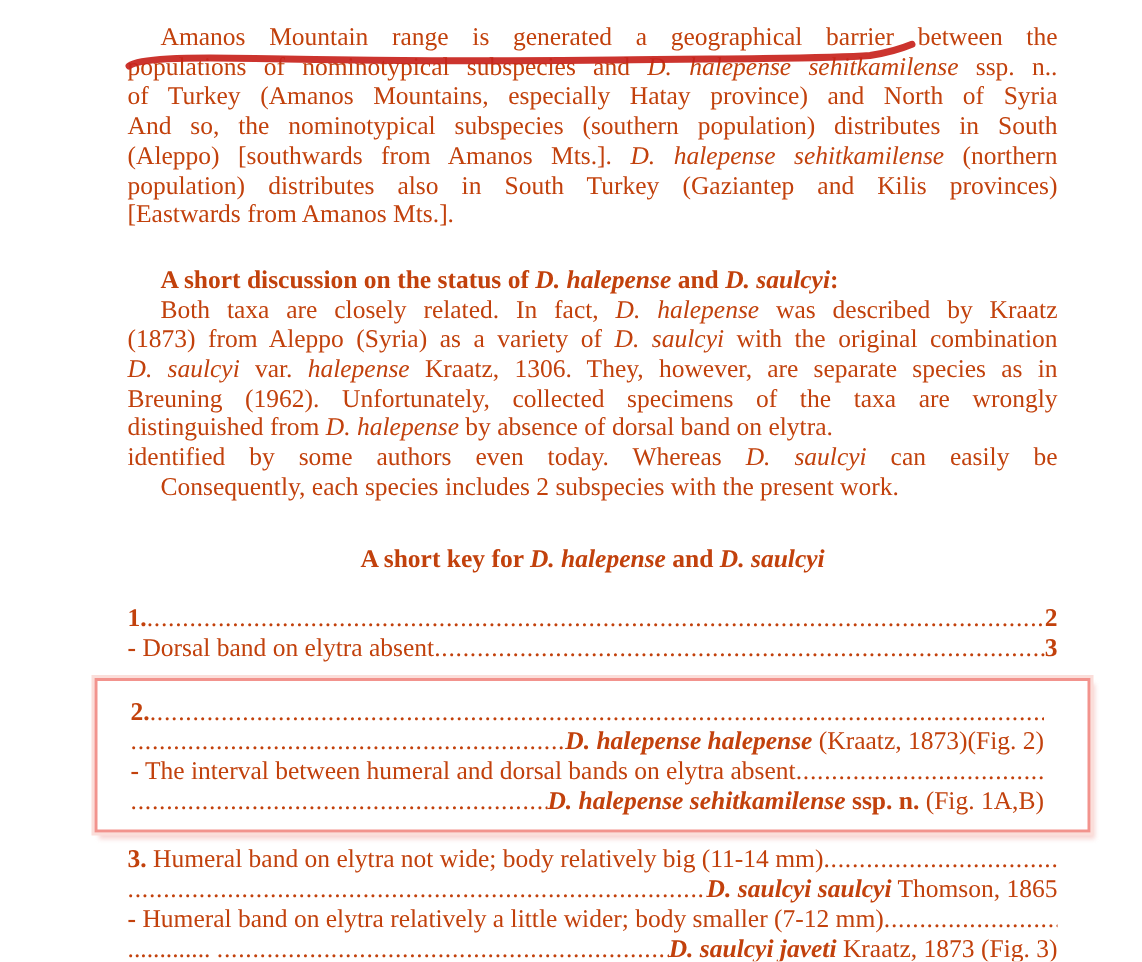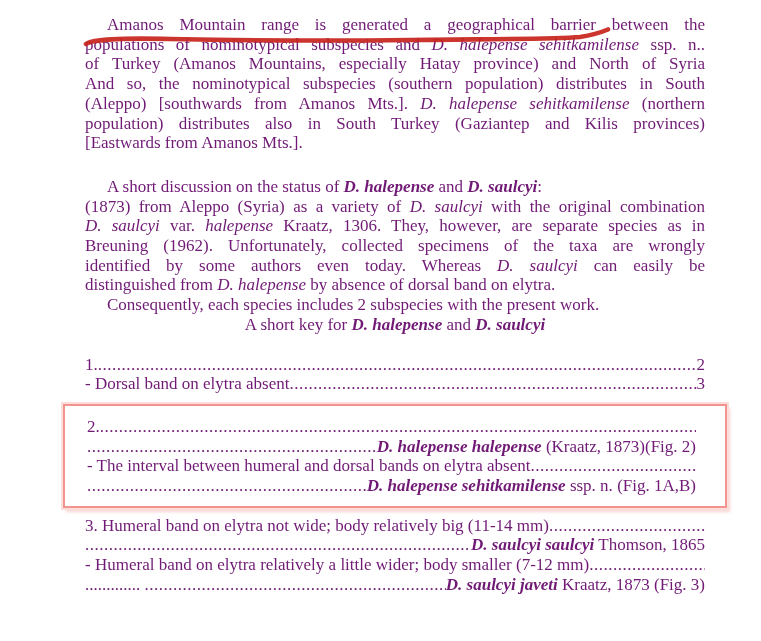--- a/index.html
+++ b/index.html
@@ -2,33 +2,33 @@
 <html><head>
 <meta charset="utf-8">
 <style>
   html,body{margin:0;padding:0;background:#ffffff;}
   .page{
     position:relative;
     width:761px;height:641px;
     background:#ffffff;
     font-family:"Liberation Serif","DejaVu Serif",serif;
     font-size:17px;line-height:19.7px;
-    color:#701a75;
+    color:#c2410c;
     overflow:hidden;
   }
   .content{position:absolute;left:85px;top:15px;width:620px;}
   .ln{display:block;min-height:19.7px;}
   .j{text-align:justify;text-align-last:justify;}
   .lft{text-align:right;text-align-last:left;}
   .ind{text-indent:22px;}
-  .b{font-weight:normal;}
+  .b{font-weight:bold;}
   .i{font-style:italic;}
   .bi{font-weight:bold;font-style:italic;}
   .h1m{margin-top:24px;}
-  .h2m{margin-top:0;text-align:center;text-align-last:center;}
+  .h2m{margin-top:28px;text-align:center;text-align-last:center;}
   .k1m{margin-top:20px;}
   .k3m{margin-top:8px;}
   .kln{display:flex;align-items:baseline;}
   .kln span{white-space:pre;}
   .kln .fill{flex:1 1 auto;overflow:hidden;letter-spacing:0.5px;}
   .box{
     margin:10px -22px 0 -22px;
     padding:11px 29px 10px 22px;
     border:2px solid #f2938d;
     box-shadow:0 0 0 2px #fbdeda, 3px 4px 3px rgba(235,150,144,0.40);
@@ -49,25 +49,26 @@
       <div class="ln j"><span>of Turkey (Amanos Mountains, especially Hatay province) and North of Syria</span></div>
       <div class="ln j"><span>And so, the nominotypical subspecies (southern population) distributes in South</span></div>
       <div class="ln j"><span>(Aleppo) [southwards from Amanos Mts.]. </span><span class="i">D. halepense sehitkamilense</span><span> (northern</span></div>
       <div class="ln j"><span>population) distributes also in South Turkey (Gaziantep and Kilis provinces)</span></div>
       <div class="ln lft"><span>[Eastwards from Amanos Mts.].</span></div>
     </div>
 
     <div class="ln lft ind h1m"><span class="b">A short discussion on the status of </span><span class="bi">D. halepense</span><span class="b"> and </span><span class="bi">D. saulcyi</span><span class="b">:</span></div>
 
     <div>
+      <div class="ln j ind"><span>Both taxa are closely related. In fact, </span><span class="i">D. halepense</span><span> was described by Kraatz</span></div>
       <div class="ln j"><span>(1873) from Aleppo (Syria) as a variety of </span><span class="i">D. saulcyi</span><span> with the original combination</span></div>
       <div class="ln j"><span class="i">D. saulcyi</span><span> var. </span><span class="i">halepense</span><span> Kraatz, 1306. They, however, are separate species as in</span></div>
       <div class="ln j"><span>Breuning (1962). Unfortunately, collected specimens of the taxa are wrongly</span></div>
+      <div class="ln lft"><span>distinguished from </span><span class="i">D. halepense</span><span> by absence of dorsal band on elytra.</span></div>
       <div class="ln j"><span>identified by some authors even today. Whereas </span><span class="i">D. saulcyi</span><span> can easily be</span></div>
-      <div class="ln lft"><span>distinguished from </span><span class="i">D. halepense</span><span> by absence of dorsal band on elytra.</span></div>
       <div class="ln lft ind"><span>Consequently, each species includes 2 subspecies with the present work.</span></div>
     </div>
 
     <div class="ln h2m"><span class="b">A short key for </span><span class="bi">D. halepense</span><span class="b"> and </span><span class="bi">D. saulcyi</span></div>
 
     <div class="k1m">
       <div class="ln kln">
           <span class="b">1.</span>
           <span class="fill">........................................................................................................................................................................................................</span>
           <span class="b">2</span>

